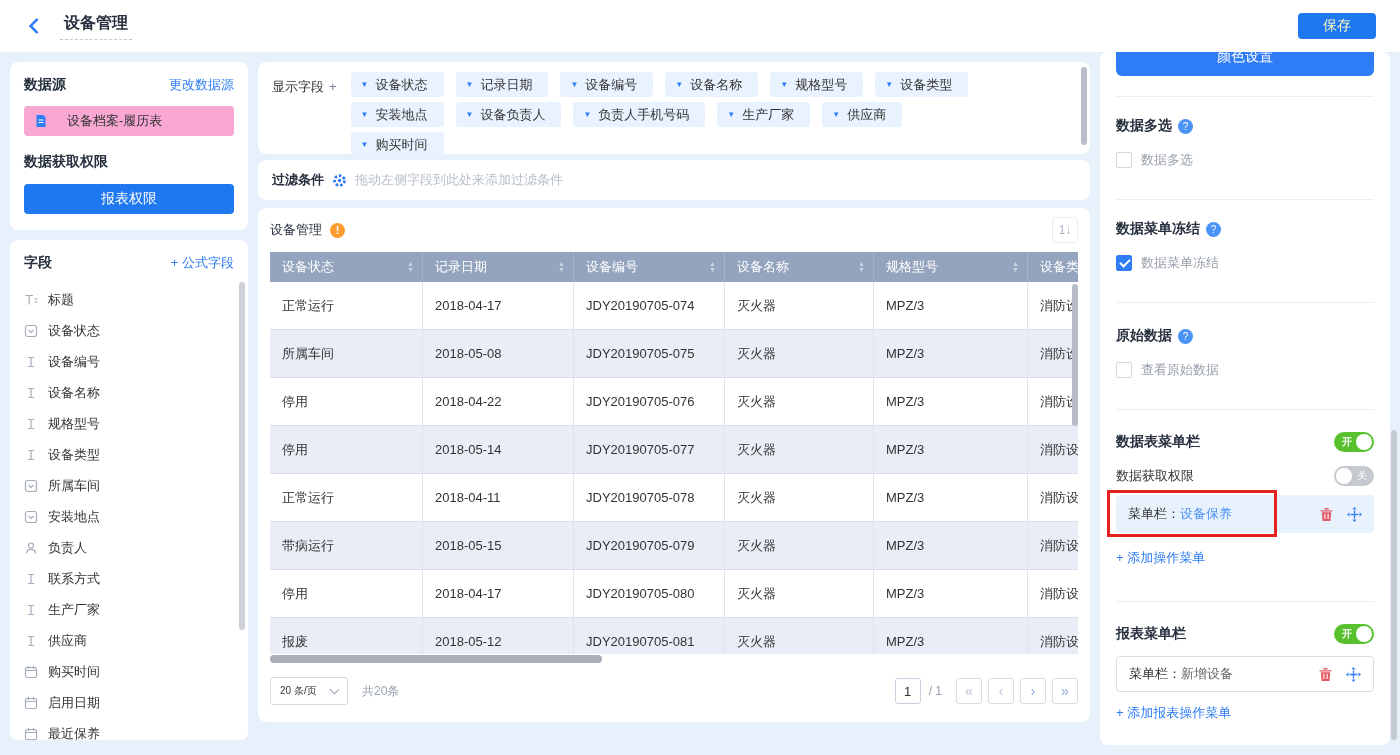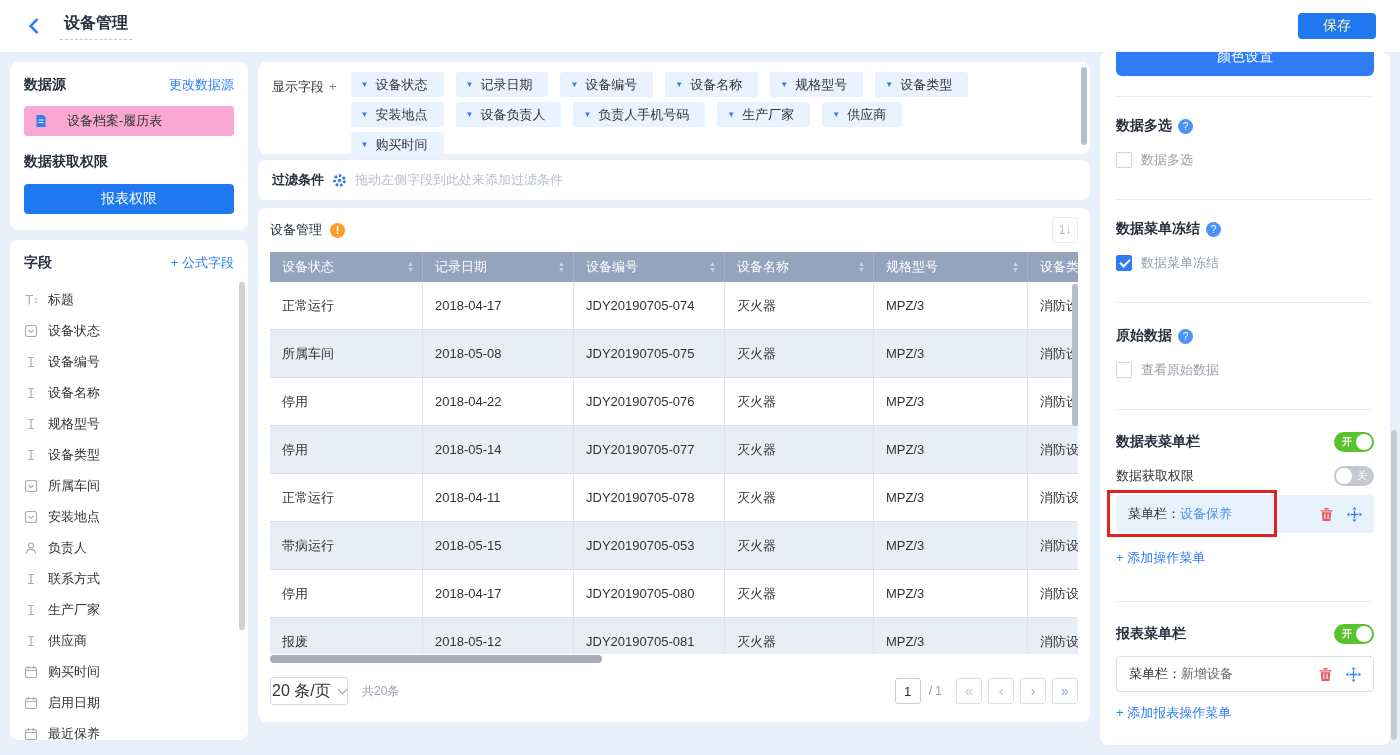--- a/index.html
+++ b/index.html
@@ -54,21 +54,21 @@
   .sorter { display:flex; flex-direction:column; line-height:6px; font-size:7px; color:#ccd5e4; }
   .sorter::before { content:"▲"; } .sorter::after { content:"▼"; }
   .trow { display:flex; height:48px; border-bottom:1px solid #d8deea; background:#fff; }
   .trow.alt { background:#e9edf5; }
   .tcell { display:flex; align-items:center; padding:0 12px; font-size:13px; color:#333; border-right:1px solid #dee3ee; flex:none; white-space:nowrap; overflow:hidden; }
   .c0{width:153px}.c1{width:151px}.c2{width:151px}.c3{width:149px}.c4{width:154px}.c5{width:160px}
   .tbl-vthumb { position:absolute; right:0; top:32px; width:6px; height:142px; background:#b6bcc8; border-radius:3px; }
   .hscroll { height:10px; display:flex; align-items:center; }
   .hthumb { width:332px; height:8px; background:#a9aeba; border-radius:4px; cursor:pointer; }
   .pager { height:54px; display:flex; align-items:center; }
-  .psize { width:78px; height:28px; border:1px solid #d6dbe3; border-radius:3px; display:flex; align-items:center; justify-content:space-between; padding:0 1px; font-size:16px; color:#333; cursor:pointer; background:#fff; }
+  .psize { width:78px; height:28px; border:1px solid #d6dbe3; border-radius:3px; display:flex; align-items:center; justify-content:space-between; padding:0 9px; font-size:10px; color:#333; cursor:pointer; background:#fff; }
   .chev { width:7px; height:7px; border-right:1.5px solid #9aa3b2; border-bottom:1.5px solid #9aa3b2; transform:rotate(45deg); margin-top:-3px; }
   .total { margin-left:14px; font-size:12px; color:#9aa2ae; }
   .pager-right { margin-left:auto; display:flex; align-items:center; gap:6px; }
   .pnum { width:26px; height:26px; border:1px solid #c7d0de; border-radius:3px; display:flex; align-items:center; justify-content:center; font-size:13px; color:#333; background:#fff; }
   .ptotal { font-size:12px; color:#9aa2ae; margin:0 8px 0 2px; }
   .pbtn { width:26px; height:26px; border:1px solid #d8dee8; border-radius:3px; background:#fff; display:flex; align-items:center; justify-content:center; font-size:14px; cursor:pointer; }
   .pbtn.dis { color:#b6c0d2; } .pbtn.en { color:#8aa4d9; }
 
   
   #card-settings { left:1100px; top:52px; width:290px; height:693px; padding:0 16px; overflow:hidden; }
@@ -365,21 +365,21 @@
         <div class="tcell c0">正常运行</div>
         <div class="tcell c1">2018-04-11</div>
         <div class="tcell c2">JDY20190705-078</div>
         <div class="tcell c3">灭火器</div>
         <div class="tcell c4">MPZ/3</div>
         <div class="tcell c5">消防设备</div>
       </div>
     <div class="trow alt">
         <div class="tcell c0">带病运行</div>
         <div class="tcell c1">2018-05-15</div>
-        <div class="tcell c2">JDY20190705-053</div>
+        <div class="tcell c2">JDY20190705-079</div>
         <div class="tcell c3">灭火器</div>
         <div class="tcell c4">MPZ/3</div>
         <div class="tcell c5">消防设备</div>
       </div>
     <div class="trow">
         <div class="tcell c0">停用</div>
         <div class="tcell c1">2018-04-17</div>
         <div class="tcell c2">JDY20190705-080</div>
         <div class="tcell c3">灭火器</div>
         <div class="tcell c4">MPZ/3</div>

